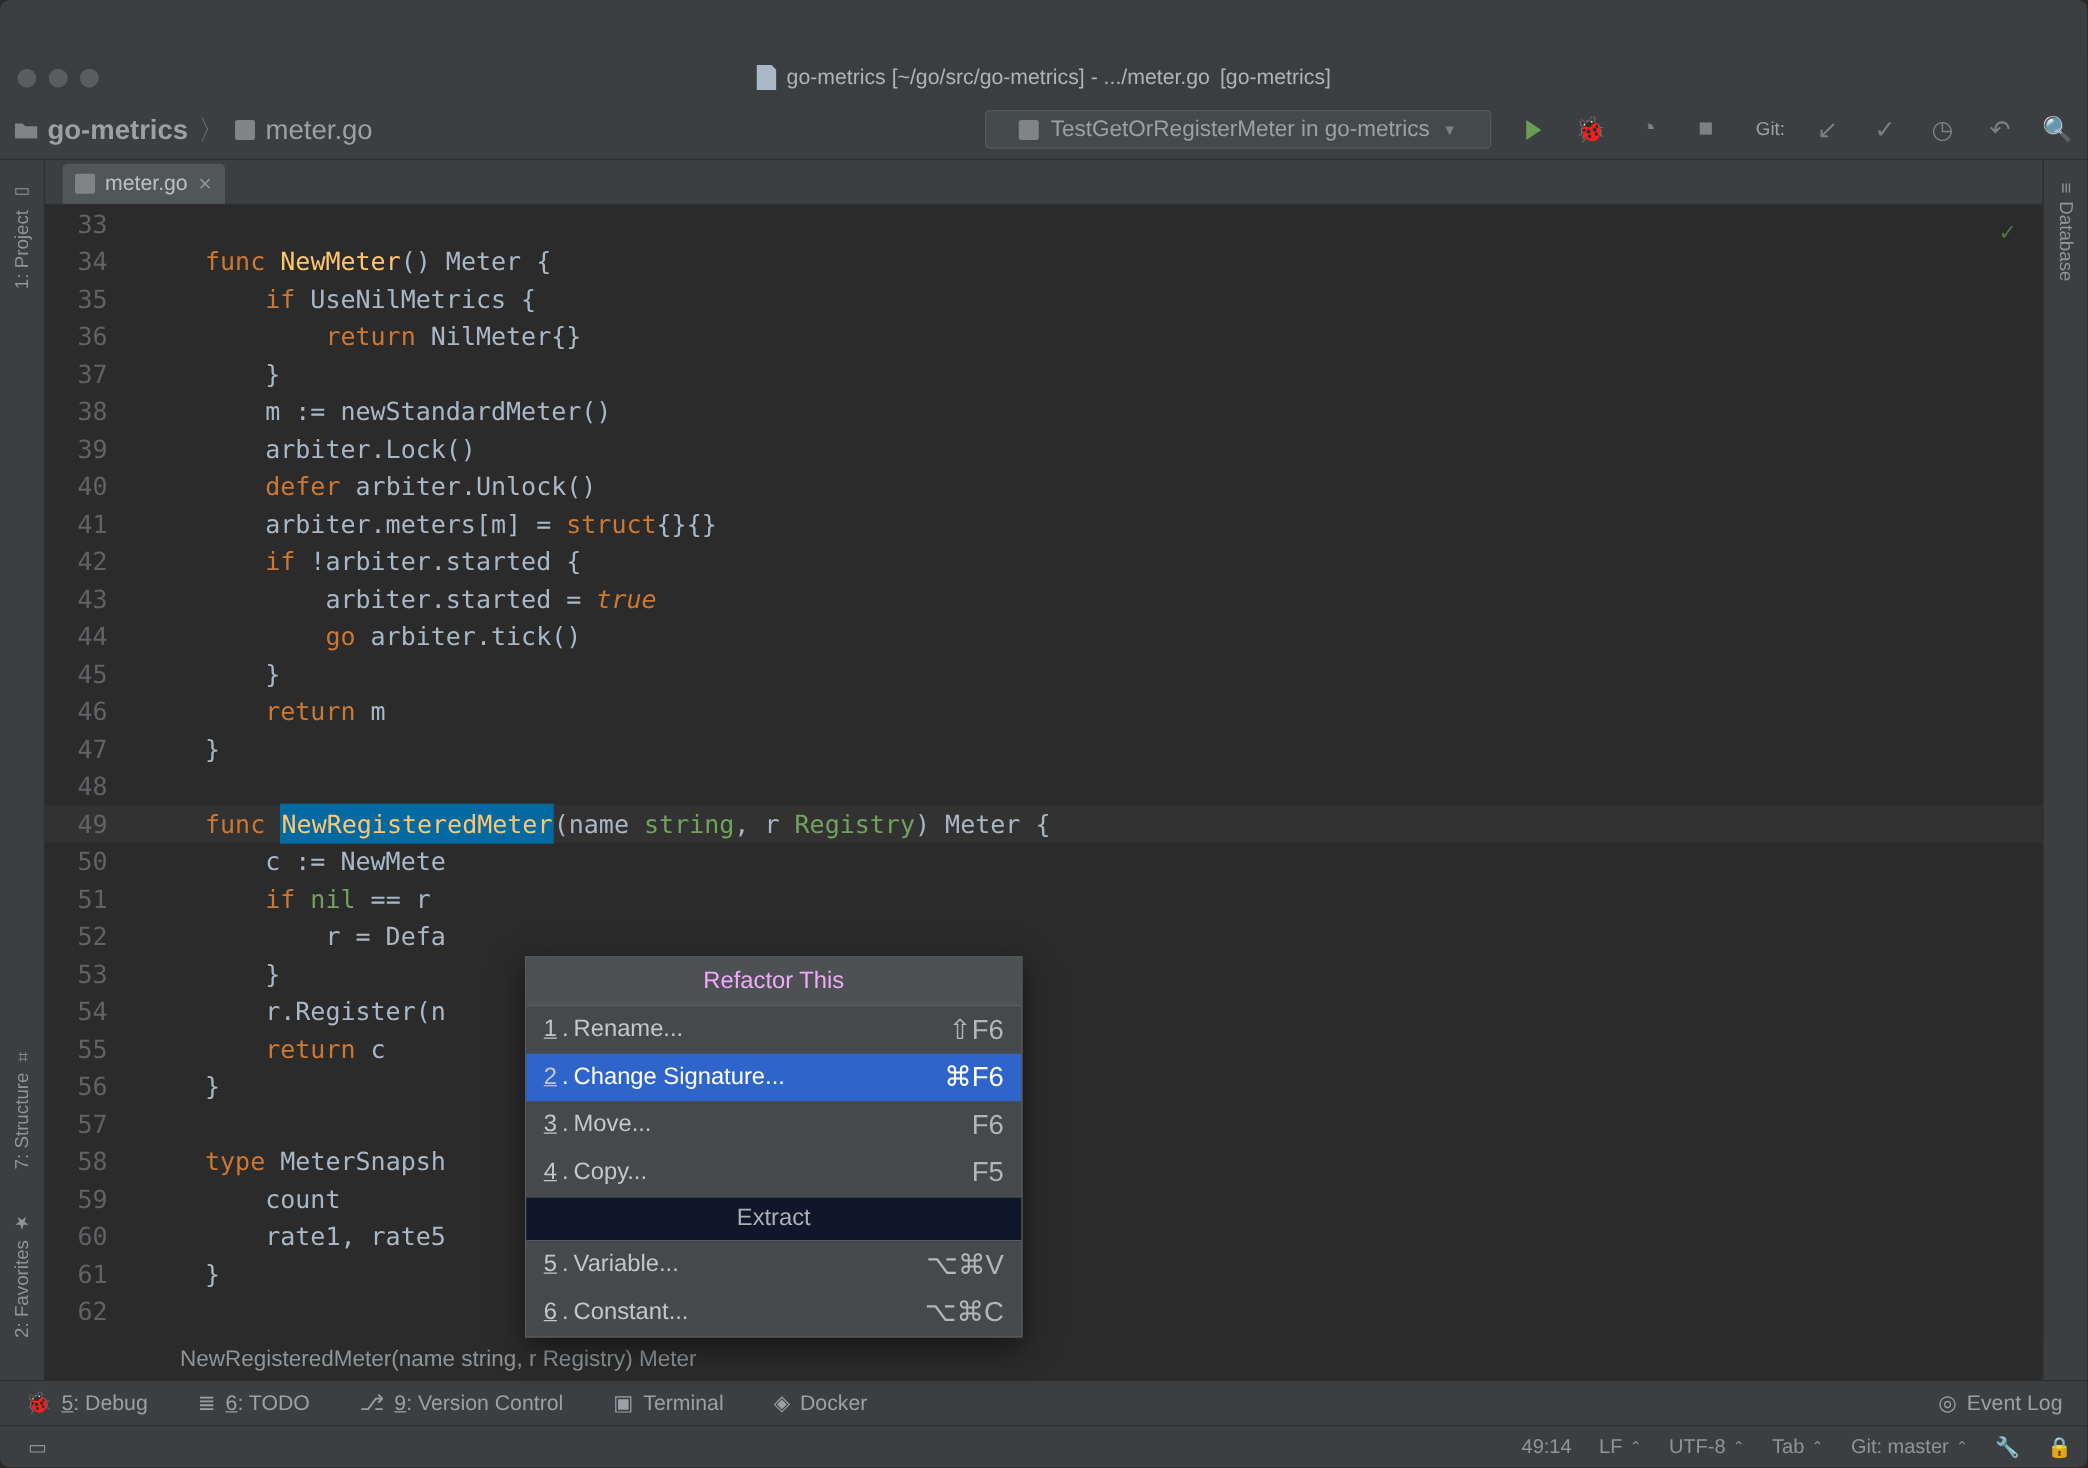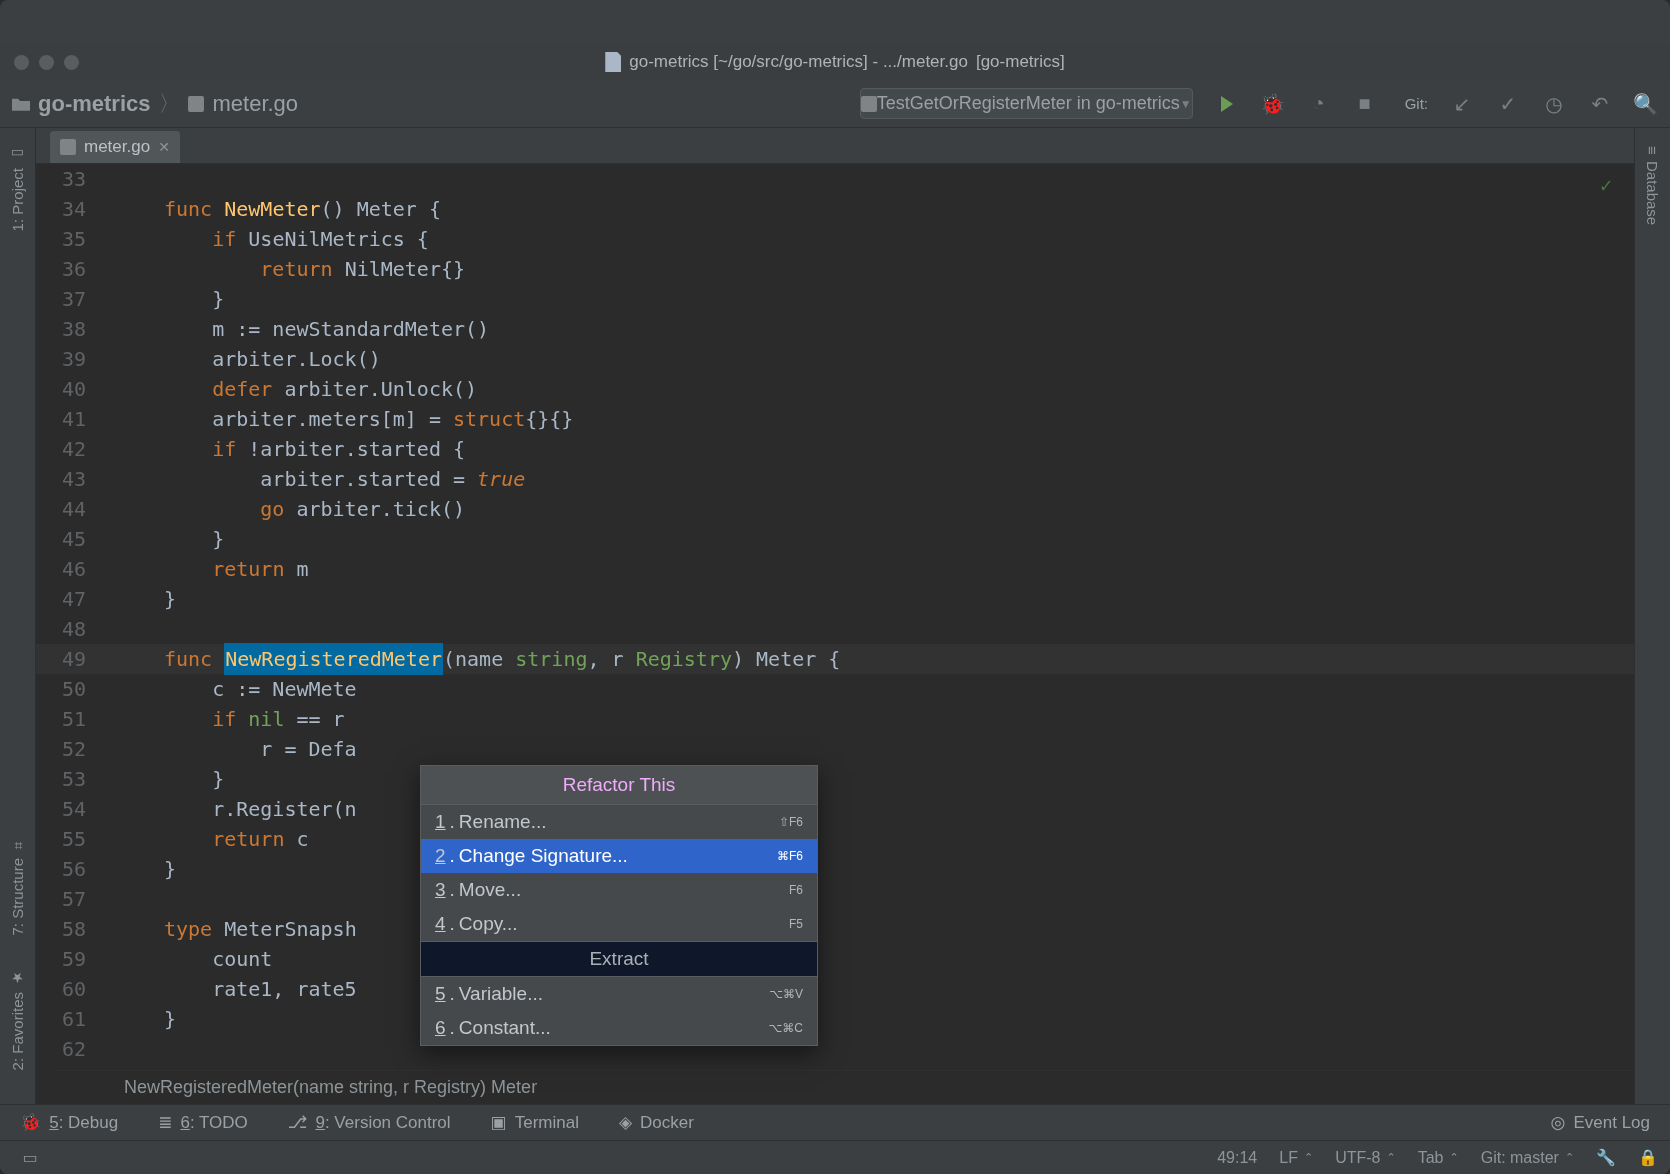--- a/index.html
+++ b/index.html
@@ -10,21 +10,21 @@
   .traffic-lights { display: flex; gap: 10px; margin-left: 14px; }
   .tl { width: 15px; height: 15px; border-radius: 50%; background: #5a5d5f; }
   .title-text { position: absolute; left: 0; right: 0; text-align: center; font-size: 17px; color: #b0b3b5; pointer-events: none; display: flex; justify-content: center; align-items: center; gap: 8px; }
   .title-file-icon { width: 16px; height: 20px; background: #a9b7c6; clip-path: polygon(0 0, 75% 0, 100% 20%, 100% 100%, 0 100%); display: inline-block; }
 
   
   .nav-row { height: 48px; background: #3c3f41; display: flex; align-items: center; padding: 0 12px; border-bottom: 1px solid #2e2f30; }
   .breadcrumb { display: flex; align-items: center; gap: 8px; font-size: 22px; color: #9aa0a4; }
   .breadcrumb .chev { color: #6a6e72; }
   .nav-spacer { flex: 1; }
-  .runcfg { display: flex; align-items: center; gap: 0; background: #44494c; border: 1px solid #555a5d; padding: 4px 0; border-radius: 4px; color: #9aa0a4; font-size: 18px; cursor: pointer; }
+  .runcfg { display: flex; align-items: center; gap: 10px; background: #44494c; border: 1px solid #555a5d; padding: 4px 26px; border-radius: 4px; color: #9aa0a4; font-size: 18px; cursor: pointer; }
   .runcfg .tri { color: #7a7f82; font-size: 12px; }
   .tool-icons { display: flex; align-items: center; gap: 22px; margin-left: 22px; }
   .ti { width: 24px; height: 24px; display: flex; align-items: center; justify-content: center; color: #7b8084; font-size: 20px; cursor: pointer; }
   .ti.play { color: #6a9e55; }
   .git-label { color: #9aa0a4; font-size: 15px; margin-left: 6px; }
 
   
   .main-row { flex: 1; display: flex; min-height: 0; background: #2b2b2b; position: relative; }
 
   .left-strip { width: 36px; background: #3c3f41; display: flex; flex-direction: column; align-items: center; padding-top: 8px; gap: 14px; border-right: 1px solid #2e2f30; }
@@ -50,21 +50,21 @@
   .kw { color: #cc7832; }
   .typ { color: #a9b7c6; }
   .fn { color: #ffc66d; }
   .fn-hl { color: #ffc66d; background: #0369a1; padding: 4px 1px; }
   .param { color: #72a25a; }
   .val { color: #cc7832; font-style: italic; }
   .plain { color: #a9b7c6; }
   .hl-line { background: #323232; }
   .hl-line .code-text { position: relative; }
   .hl-line::before { content:""; position:absolute; right:10px; font-size:16px; color:#4a7a3a; }
-  .breadcrumb-bar { height: 34px; display: flex; align-items: center; padding-left: 68px; font-size: 18px; color: #8e9498; background: #2b2b2b; border-top: 1px solid #2e2f30; margin-left: 20px; }
+  .breadcrumb-bar { height: 34px; display: flex; align-items: center; padding-left: 108px; font-size: 18px; color: #8e9498; background: #2b2b2b; border-top: 1px solid #2e2f30; }
 
   
   .tool-row { height: 36px; background: #3c3f41; display: flex; align-items: center; padding: 0 20px; gap: 40px; font-size: 17px; color: #9aa0a4; border-top: 1px solid #2e2f30; }
   .tool-item { display: flex; align-items: center; gap: 8px; cursor: pointer; }
   .tool-item u { text-decoration: underline; }
   .tool-row-spacer { flex: 1; }
 
   
   .status-row { height: 34px; background: #3c3f41; display: flex; align-items: center; padding: 0 12px; font-size: 16px; color: #8e9498; border-top: 1px solid #2e2f30; gap: 22px; }
   .status-left { width: 36px; display:flex; justify-content:center; }
@@ -72,21 +72,21 @@
   .status-cell { display: flex; align-items:center; gap: 6px; }
 
   
   .context-menu { position: absolute; left: 420px; top: 637px; width: 398px; background: #46494b; border: 1px solid #5a5d5f; box-shadow: 0 8px 24px rgba(0,0,0,.5); font-size: 19px; color: #c2c7cb; z-index: 50; }
   .cm-header { text-align: center; padding: 8px 0; color: #f0abfc; border-bottom: 1px solid #5a5d5f; background:#4d5153; }
   .cm-item { display: flex; align-items: center; justify-content: space-between; padding: 6px 14px; cursor: pointer; }
   .cm-item .lbl { display: flex; gap: 4px; }
   .cm-item .lbl .num { color: #c2c7cb; }
   .cm-item.selected { background: #2f65ca; color: #fff; }
   .cm-sep { text-align: center; padding: 6px 0; color: #a9b0b4; border-top: 1px solid #5a5d5f; border-bottom: 1px solid #5a5d5f; background:#0f172a; }
-  .shortcut { color: #b0b6ba; font-size: 12px; }
+  .shortcut { color: #b0b6ba; font-size: 22px; }
   .cm-item.selected .shortcut { color: #fff; }
 
   
   .icon-folder { width:18px; height:14px; fill:#7f8487; }
   .icon-play { width:0; height:0; border-left:12px solid #6a9e55; border-top:8px solid transparent; border-bottom:8px solid transparent; }
   .pass-check { position:absolute; right:22px; top:6px; font-size:20px; color:#4a7a3a; }
 </style>
 </head>
 <body>
 

